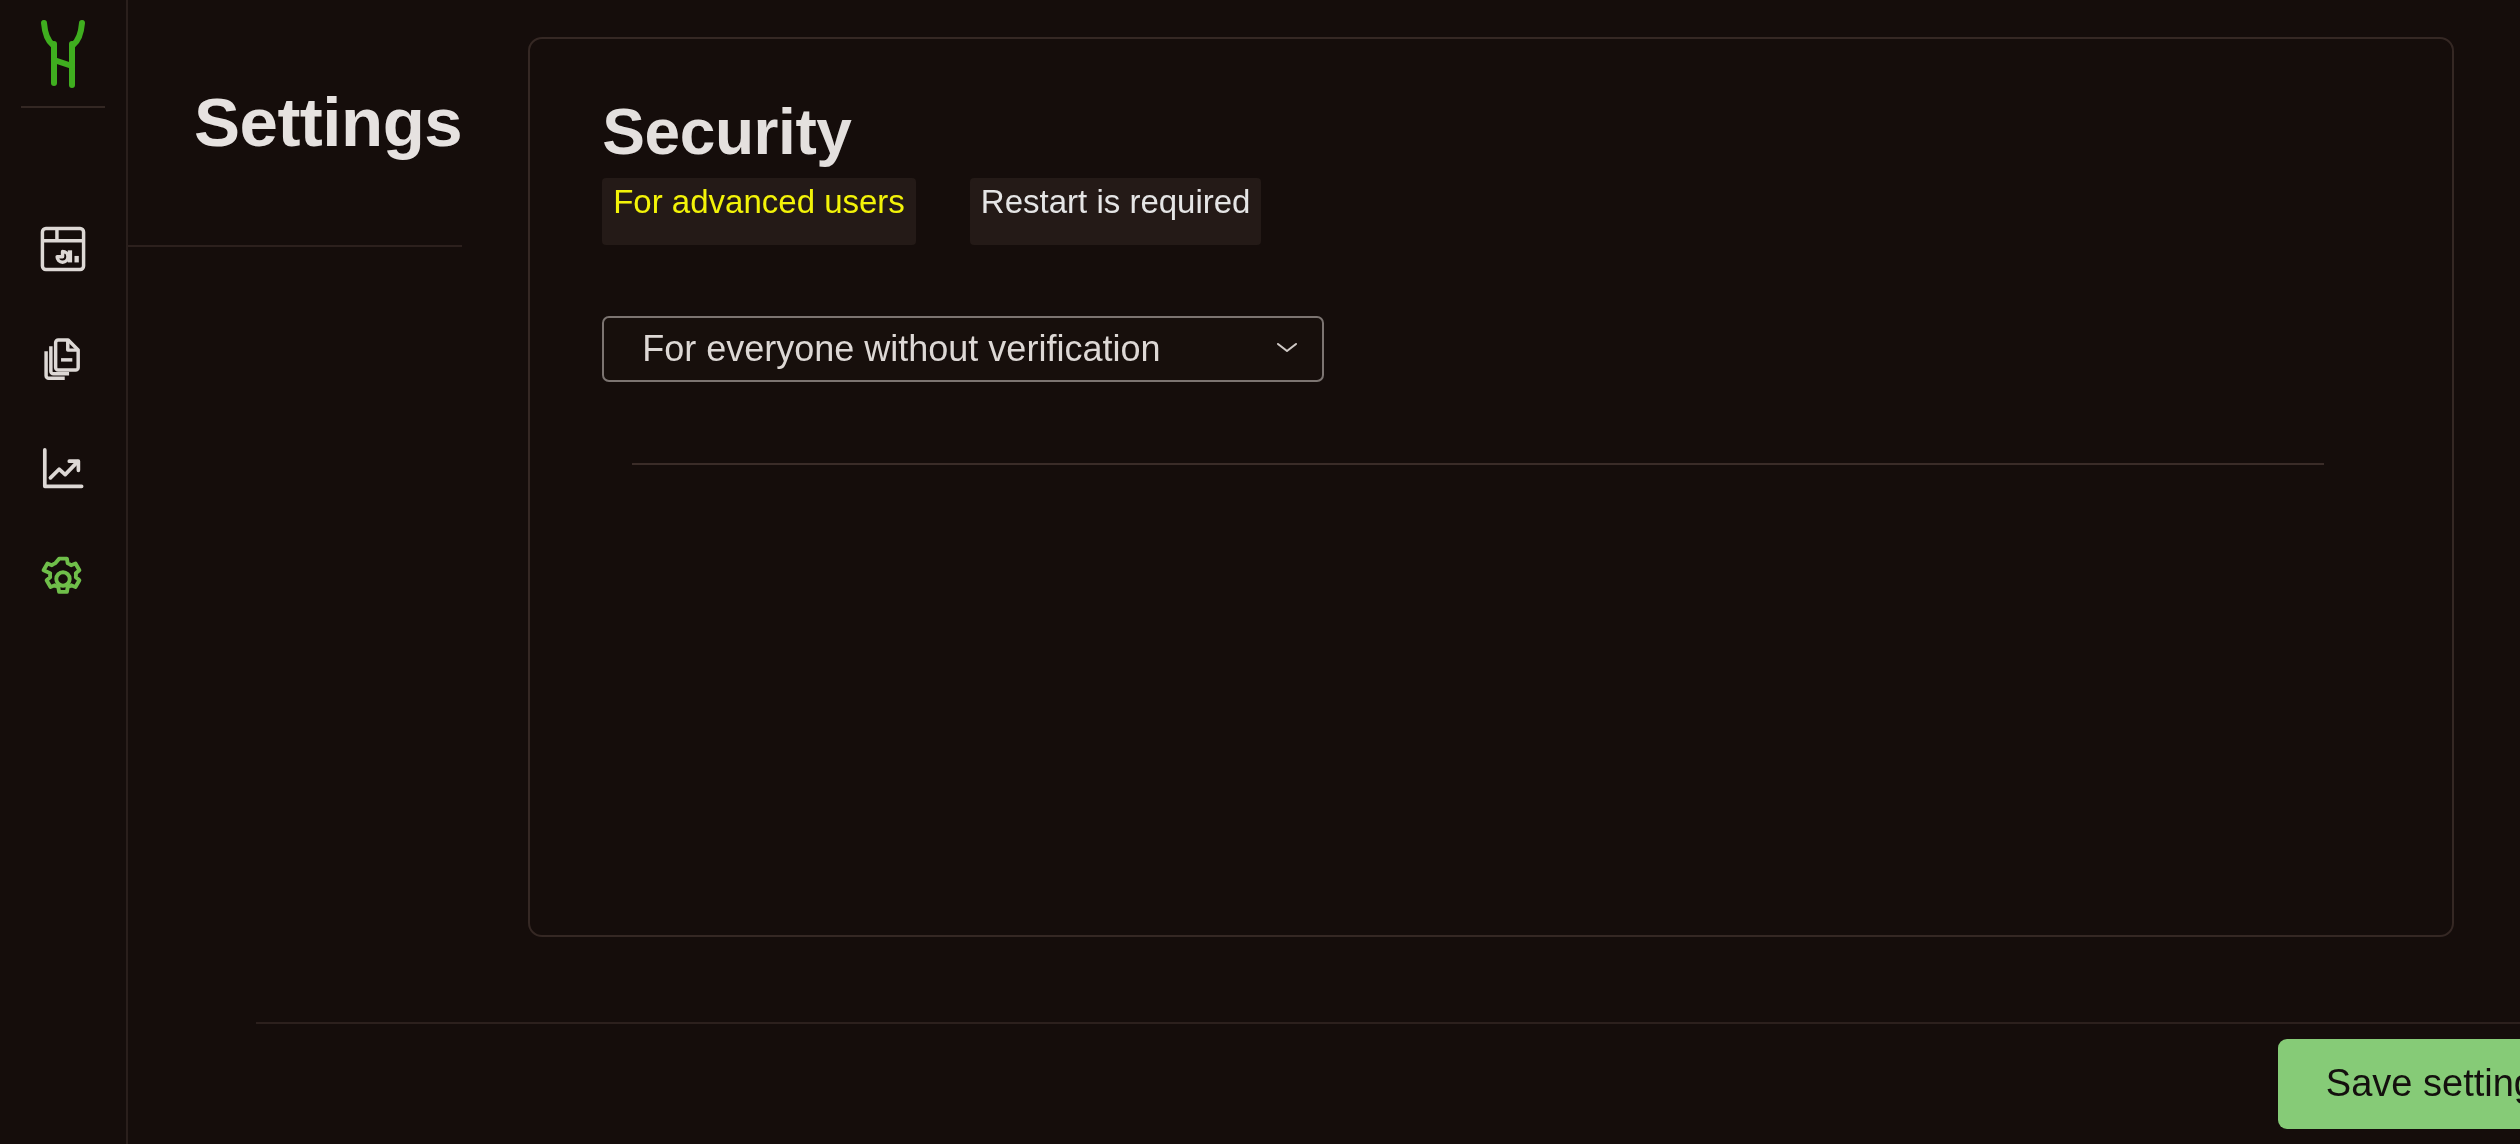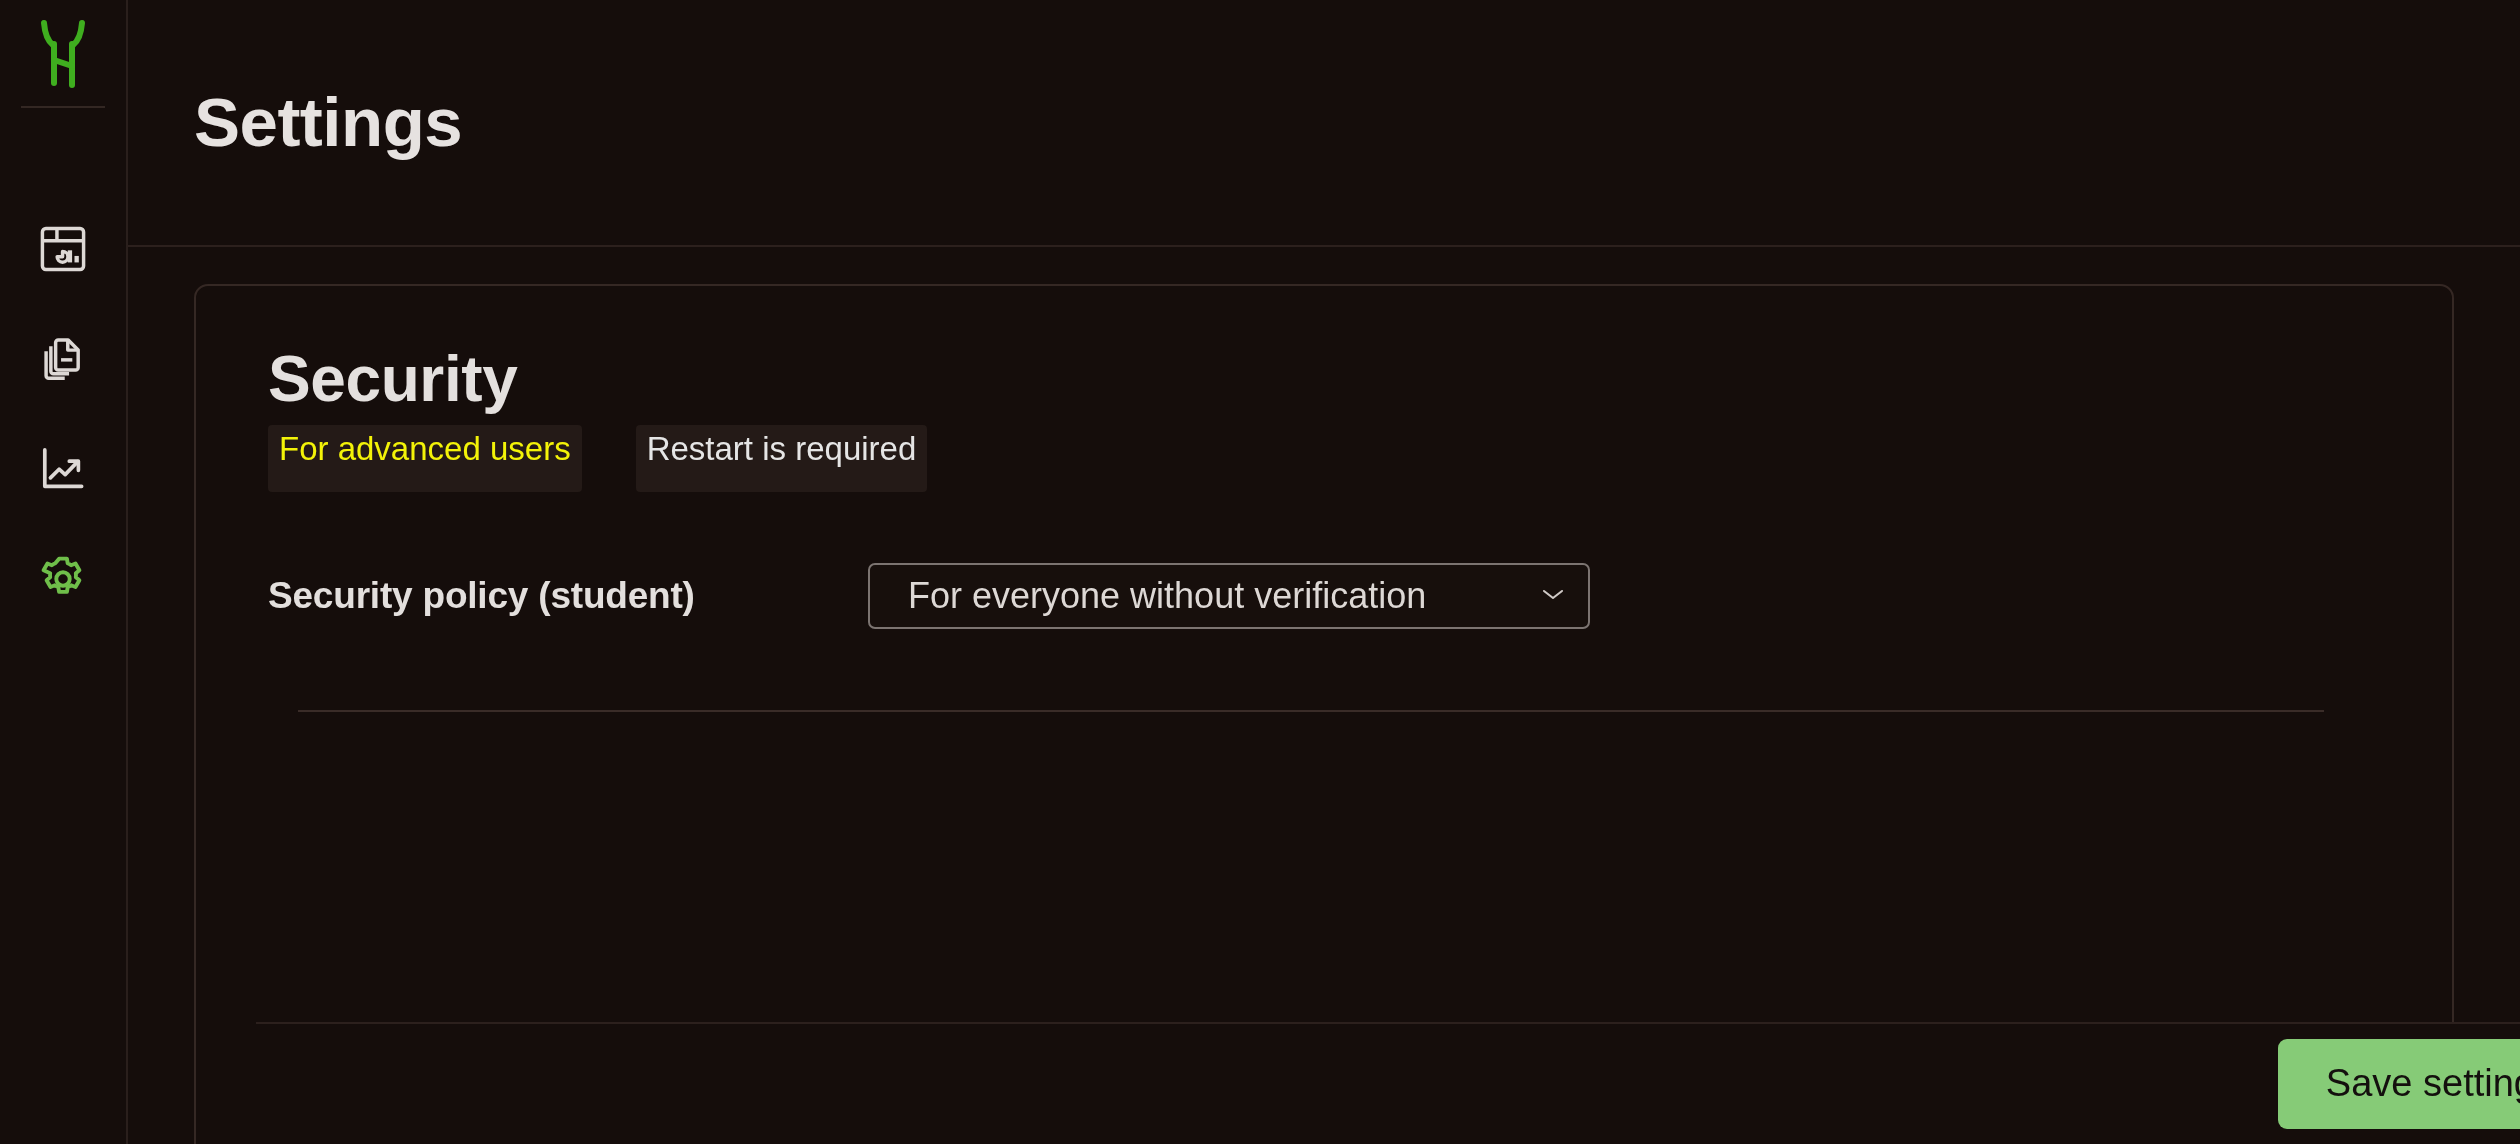--- a/index.html
+++ b/index.html
@@ -31,21 +31,21 @@
     width:128px; height:110px;
     display:flex; align-items:center; justify-content:center;
     cursor:pointer;
   }
   .nav-item svg { display:block; }
 
   
   #main {
     flex:1 1 auto; height:1144px; position:relative;
     background:#150d0b;
-    display:flex; flex-direction:column;
+    display:flex; flex-direction:row;
   }
   #header {
     height:247px; flex:0 0 247px;
     border-bottom:2px solid #2c201d;
     display:flex; align-items:center;
   }
   #page-title {
     margin-left:66px;
     font-size:69px; font-weight:bold; color:#e6e2e0;
     letter-spacing:-0.5px;
@@ -214,21 +214,20 @@
       <div id="card">
 
         <div id="section-title">Security</div>
 
         <div id="badges">
           <span class="badge badge-advanced">For advanced users</span>
           <span class="badge badge-restart">Restart is required</span>
         </div>
 
         <div class="field-row">
-          <div class="field-label">Security policy (student)</div>
           <div class="select-box">
             <span class="select-value">For everyone without verification</span>
             <span class="select-chevron">
               <svg width="26" height="16" viewBox="0 0 26 16" fill="none" stroke="#cfc9c6" stroke-width="2.1" stroke-linecap="round" stroke-linejoin="round">
                 <polyline points="4,5 13,12 22,5"></polyline>
               </svg>
             </span>
           </div>
         </div>
 

